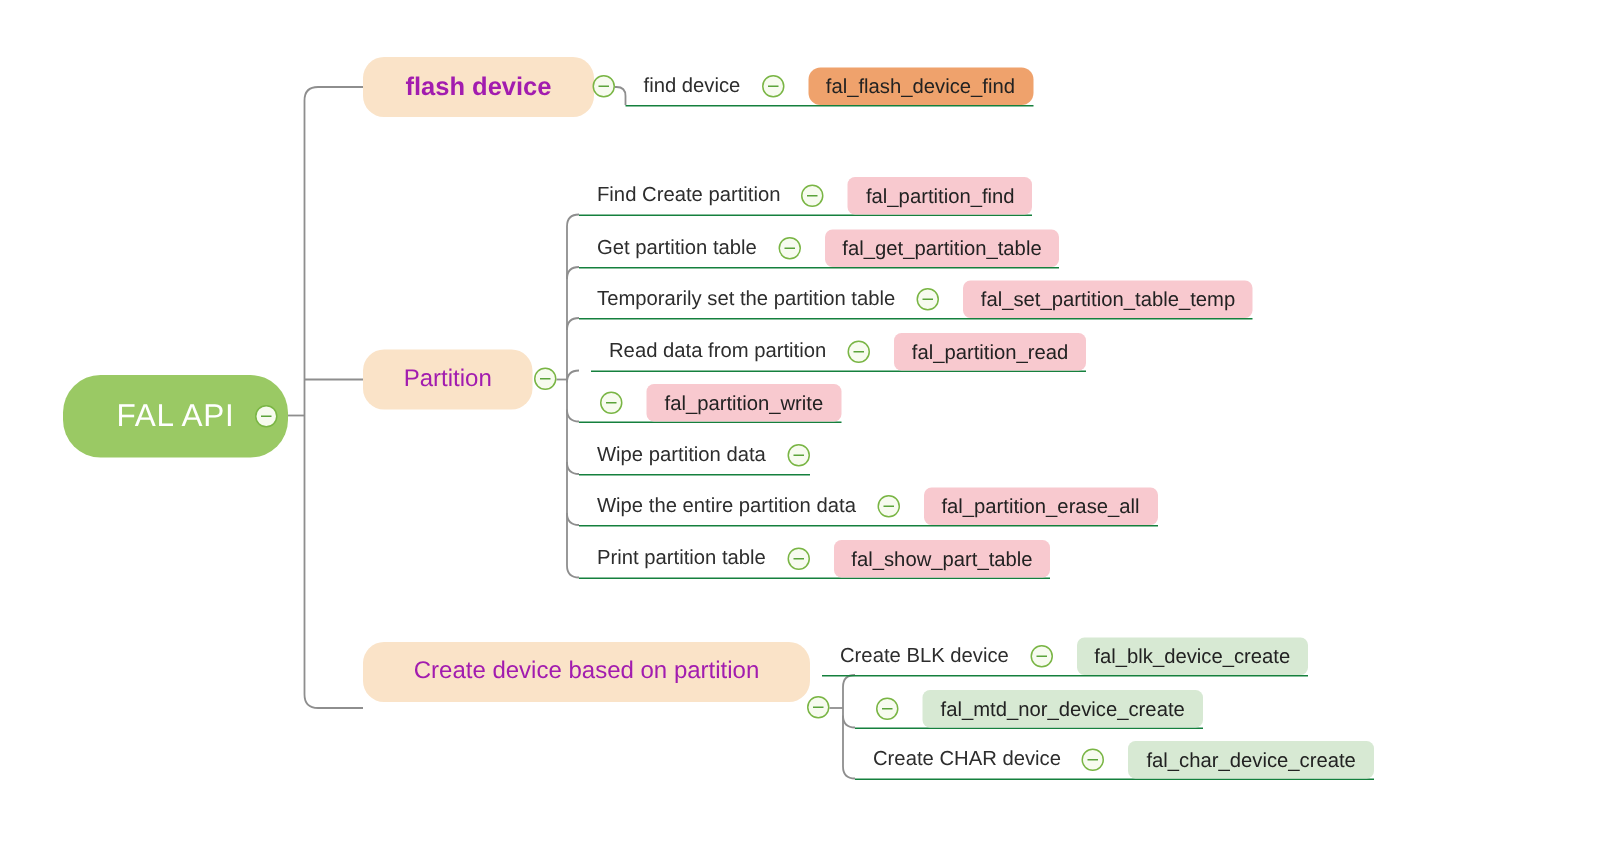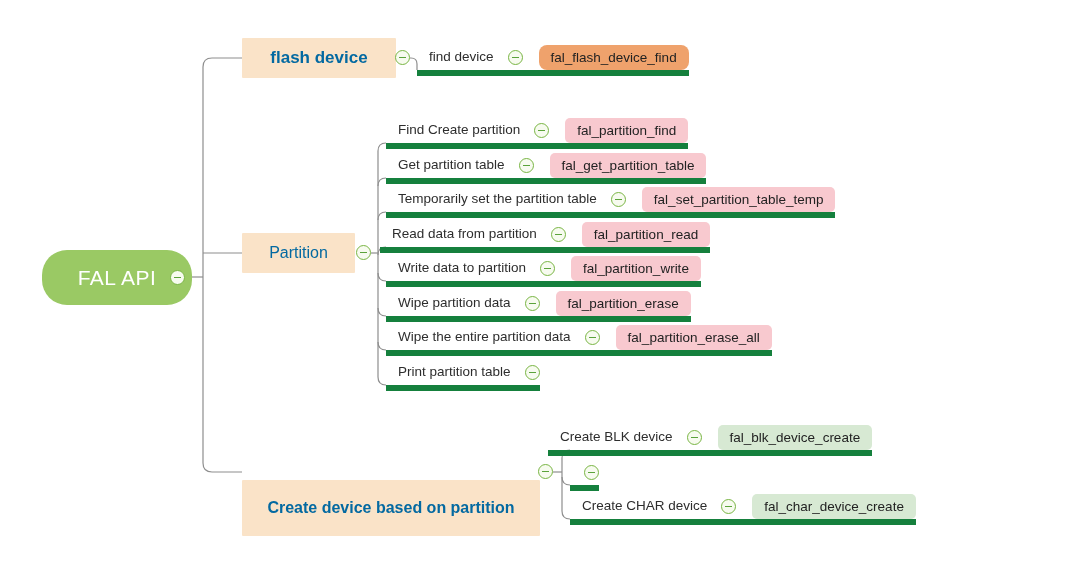--- a/index.html
+++ b/index.html
@@ -4,32 +4,32 @@
 <style>
   html,body{margin:0;padding:0;background:#ffffff;}
   body{font-family:"Liberation Sans","DejaVu Sans",sans-serif;}
   #canvas{position:relative;width:1069px;height:561px;background:#fff;overflow:hidden;}
   #wires{position:absolute;left:0;top:0;z-index:0;}
 
   .node{position:absolute;display:flex;align-items:center;justify-content:center;
         box-sizing:border-box;z-index:2;cursor:default;}
   .root-node{background:var(--root-green,#9ac964);color:#ffffff;border-radius:9px;
              font-size:21px;letter-spacing:.5px;}
-  .branch-node{background:var(--branch-peach,#fae3c8);color:#0369a1;border-radius:1px;}
+  .branch-node{background:var(--branch-peach,#fae3c8);color:#a21caf;border-radius:14px;}
   .branch-lg{font-size:17px;font-weight:700;}
   .branch-md{font-size:16px;font-weight:400;}
 
   .minus{width:15px;height:15px;border-radius:50%;border:1.5px solid #79b544;
          background:#f7fbef;box-sizing:border-box;display:inline-flex;
          align-items:center;justify-content:center;flex:0 0 auto;cursor:pointer;}
   .minus::after{content:"";width:7px;height:1.5px;background:#5ba33a;display:block;}
   .minus.abs{position:absolute;z-index:3;}
 
   .leaf{position:absolute;display:flex;align-items:flex-end;height:34px;
-        border-bottom:6px solid #15803d;z-index:2;white-space:nowrap;}
+        border-bottom:1px solid #15803d;z-index:2;white-space:nowrap;}
   .leaf-label{font-size:13.5px;color:#2d2d2d;padding-bottom:6px;margin-left:12px;cursor:default;}
   .leaf .minus{margin-left:14px;margin-bottom:5px;}
   .chip{margin-left:16px;height:25px;line-height:25px;padding:0 12px;
         font-size:13.5px;color:#222222;border-radius:5px;cursor:default;}
   .chip-orange{background:var(--chip-orange,#efa26c);border-radius:8px;}
   .chip-pink{background:var(--chip-pink,#f8c9cf);}
   .chip-green{background:var(--chip-green,#d7e9d3);}
 </style>
 </head>
 <body>
@@ -85,55 +85,55 @@
   <div class="leaf" style="left:386px;top:178px;">
     <span class="leaf-label">Temporarily set the partition table</span>
     <span class="minus"></span>
     <span class="chip chip-pink">fal_set_partition_table_temp</span>
   </div>
   <div class="leaf" style="left:386px;top:144px;">
     <span class="leaf-label">Get partition table</span>
     <span class="minus"></span>
     <span class="chip chip-pink">fal_get_partition_table</span>
   </div>
-  <div class="leaf" style="left:380px;top:213px;justify-content:space-between;">
+  <div class="leaf" style="left:394px;top:213px;justify-content:space-between;">
     <span class="leaf-label">Read data from partition</span>
     <span class="minus"></span>
     <span class="chip chip-pink">fal_partition_read</span>
   </div>
   <div class="leaf" style="left:386px;top:247px;">
-    <span class="leaf-label">Write data to partition</span>
     <span class="minus"></span>
     <span class="chip chip-pink">fal_partition_write</span>
   </div>
   <div class="leaf" style="left:386px;top:282px;">
     <span class="leaf-label">Wipe partition data</span>
     <span class="minus"></span>
-    <span class="chip chip-pink">fal_partition_erase</span>
   </div>
   <div class="leaf" style="left:386px;top:316px;">
     <span class="leaf-label">Wipe the entire partition data</span>
     <span class="minus"></span>
     <span class="chip chip-pink">fal_partition_erase_all</span>
   </div>
   <div class="leaf" style="left:386px;top:351px;">
     <span class="leaf-label">Print partition table</span>
     <span class="minus"></span>
+    <span class="chip chip-pink">fal_show_part_table</span>
   </div>
 
-  <div class="node branch-node branch-md" style="left:242px;top:480px;width:298px;height:56px;font-weight:bold;">Create device based on partition</div>
+  <div class="node branch-node branch-md" style="left:242px;top:428px;width:298px;height:40px;">Create device based on partition</div>
   <span class="minus abs" style="left:538px;top:464px;"></span>
 
   <div class="leaf" style="left:548px;top:416px;">
     <span class="leaf-label">Create BLK device</span>
     <span class="minus"></span>
     <span class="chip chip-green">fal_blk_device_create</span>
   </div>
   <div class="leaf" style="left:570px;top:451px;">
     <span class="minus"></span>
+    <span class="chip chip-green">fal_mtd_nor_device_create</span>
   </div>
   <div class="leaf" style="left:570px;top:485px;">
     <span class="leaf-label">Create CHAR device</span>
     <span class="minus"></span>
     <span class="chip chip-green">fal_char_device_create</span>
   </div>
 
 </div>
 
 </body></html>

